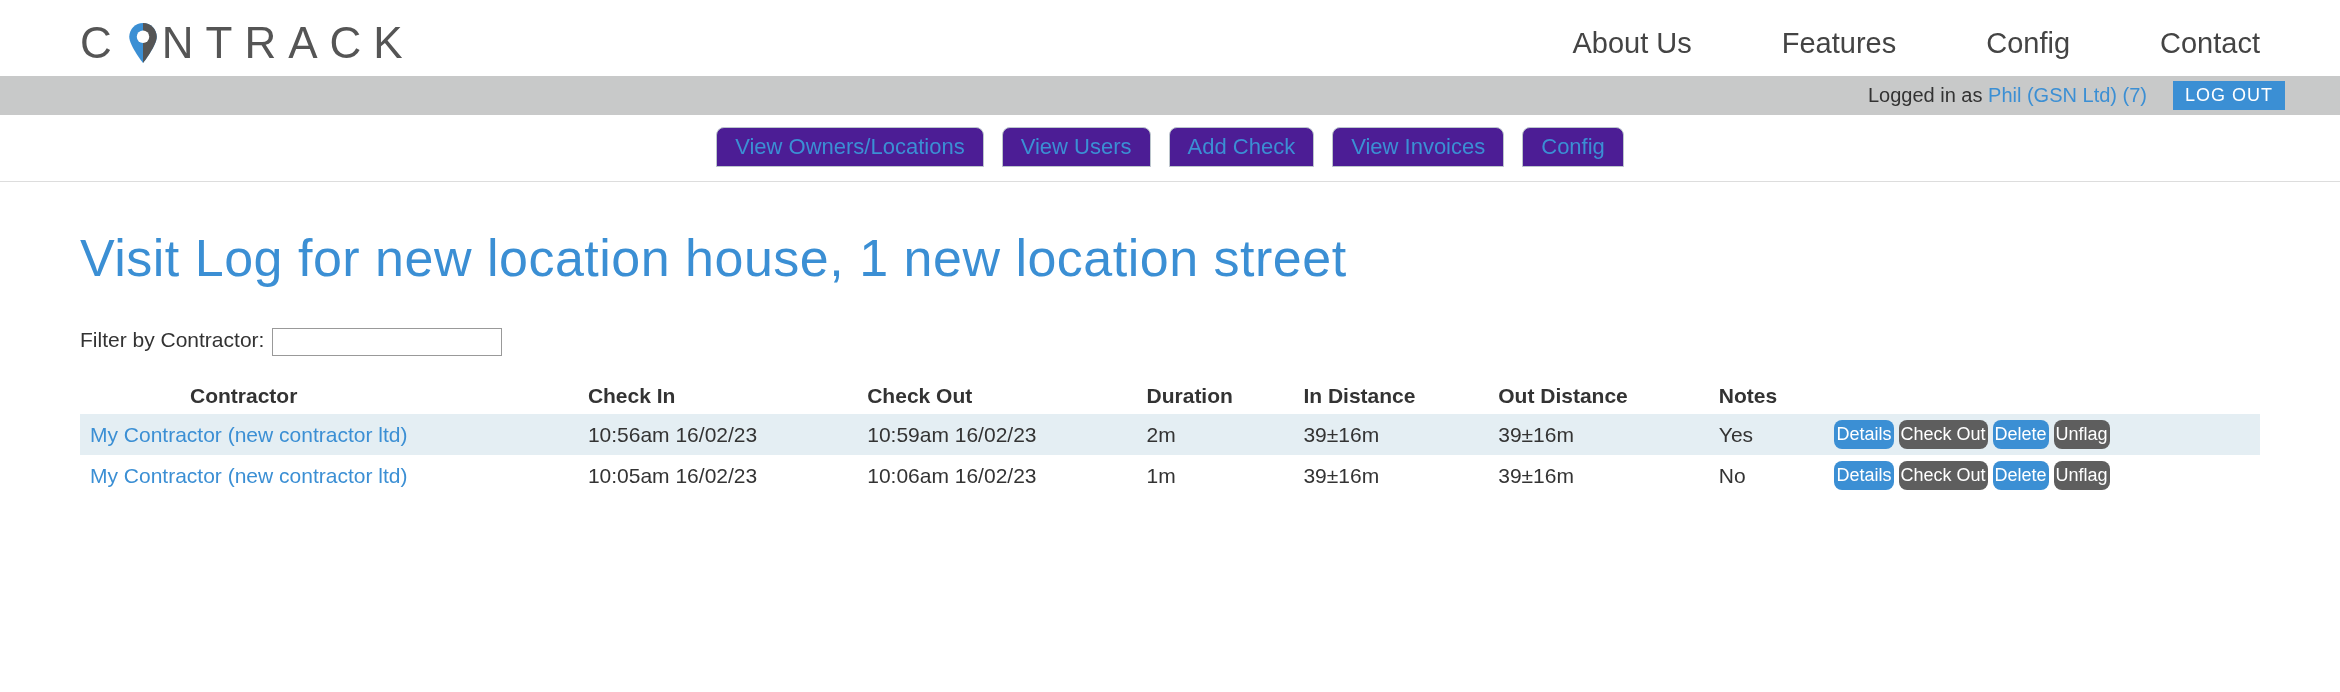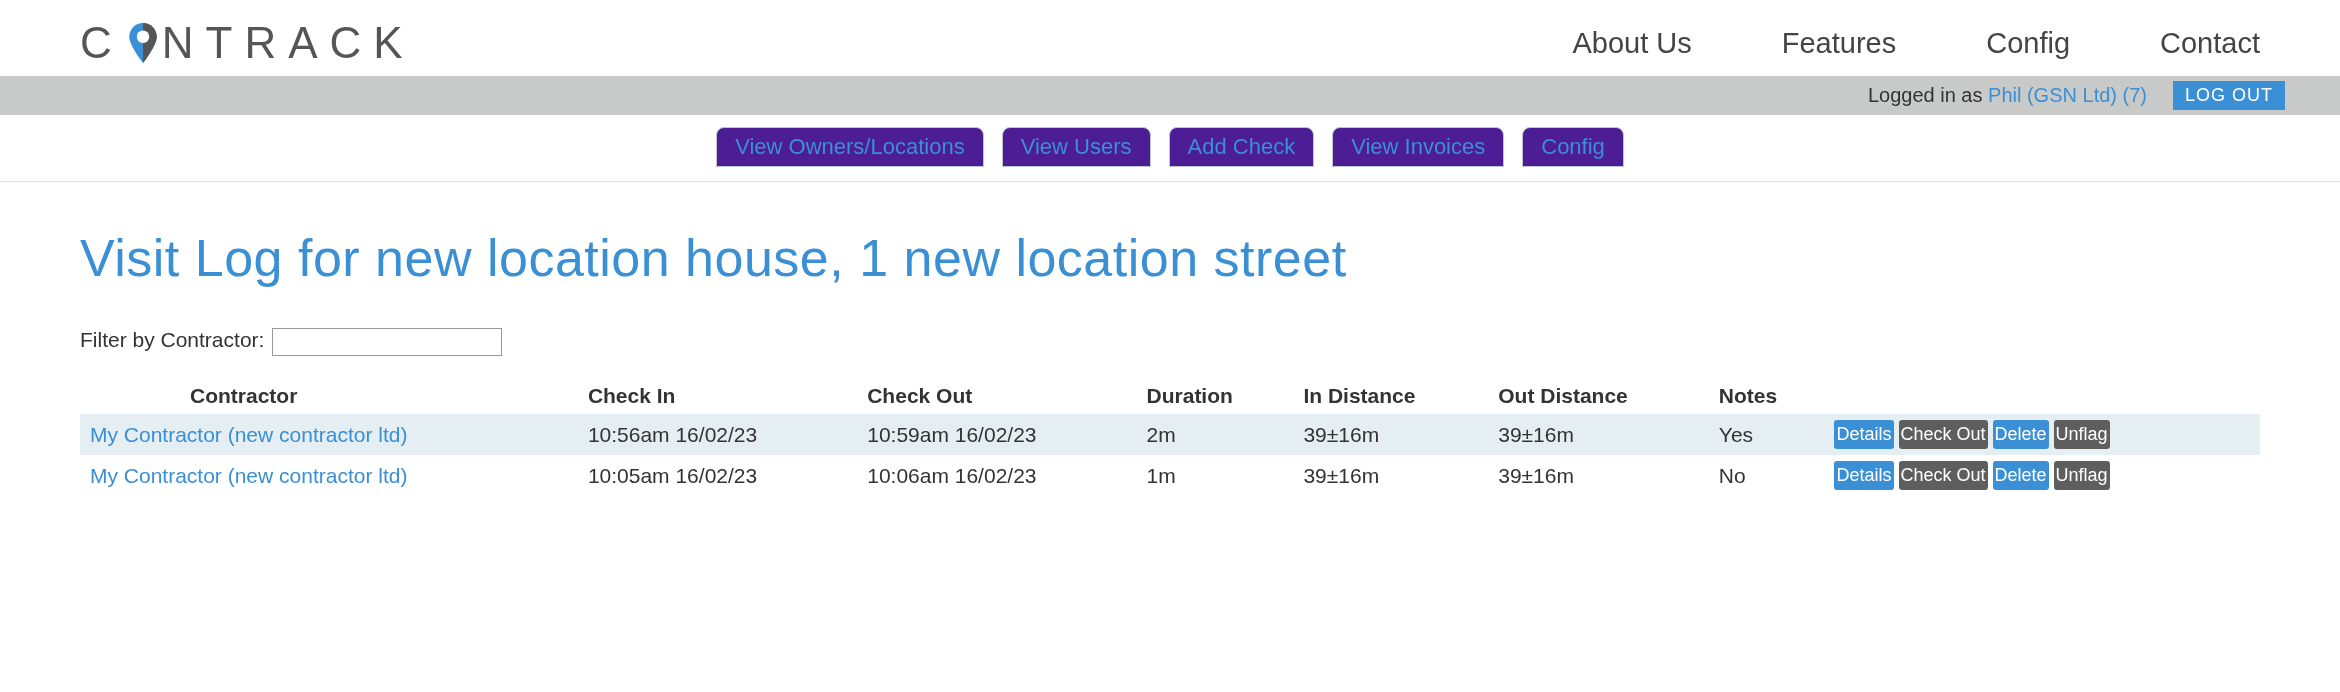--- a/index.html
+++ b/index.html
@@ -17,21 +17,21 @@
   .main { padding: 28px 80px; }
   .page-title { font-size: 52px; font-weight: 300; color: #3b8fd4; letter-spacing: 0.5px; margin: 18px 0 40px 0; }
   .filter-row { display: flex; gap: 8px; font-size: 21px; margin-bottom: 22px; }
   .filter-row input { border: 1px solid #999; height: 28px; width: 230px; font-size: 18px; padding: 0 6px; }
   table { width: 100%; border-collapse: collapse; font-size: 21px; }
   th { text-align: left; font-weight: 600; color: #333; padding: 6px 10px; }
   td { padding: 6px 10px; vertical-align: middle; }
   tbody tr:nth-child(odd) { background: #e4eef3; }
   .contractor-link { color: #3b8fd4; text-decoration: none; cursor: pointer; }
   .actions { display: flex; gap: 5px; }
-  .btn-sm { border: none; color: #fff; padding: 4px 2px; font-size: 18px; border-radius: 3px; cursor: pointer; }
+  .btn-sm { border: none; color: #fff; padding: 4px 2px; font-size: 18px; border-radius: 8px; cursor: pointer; }
   .btn-blue { background: #3b8fd4; }
   .btn-gray { background: #5e5e5e; }
 </style>
 </head>
 <body>
 
 <div class="header">
   <div class="logo">
     <span>C</span>
     <span class="logo-pin">

